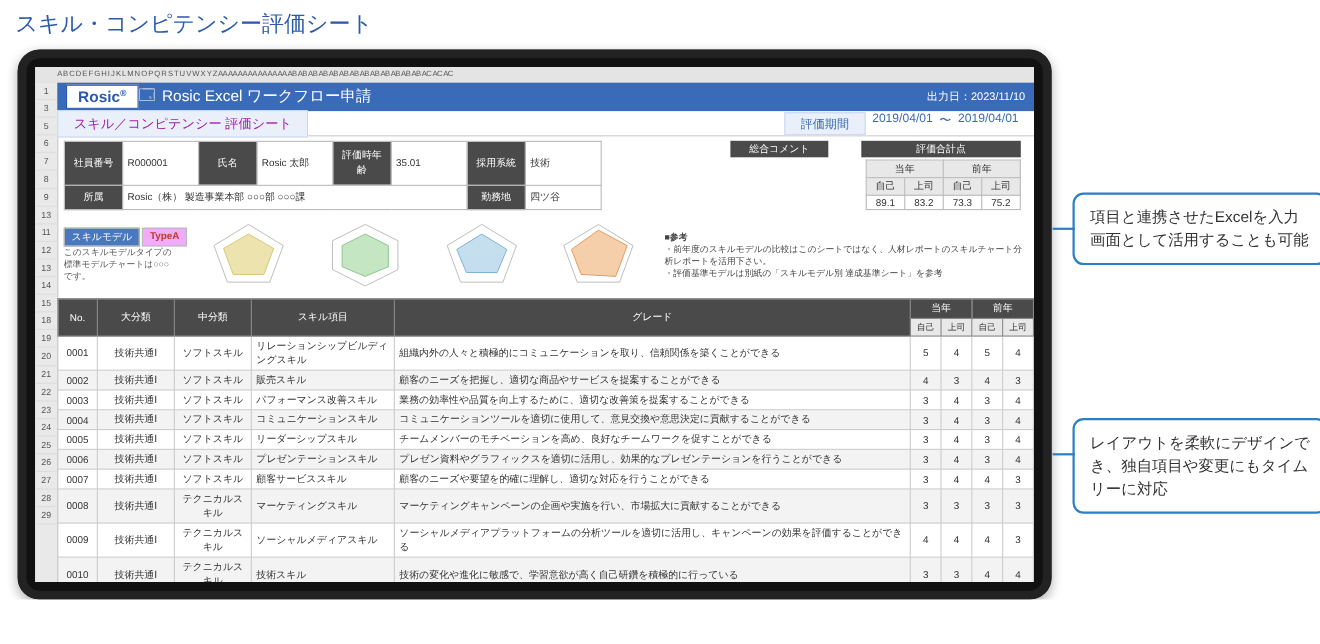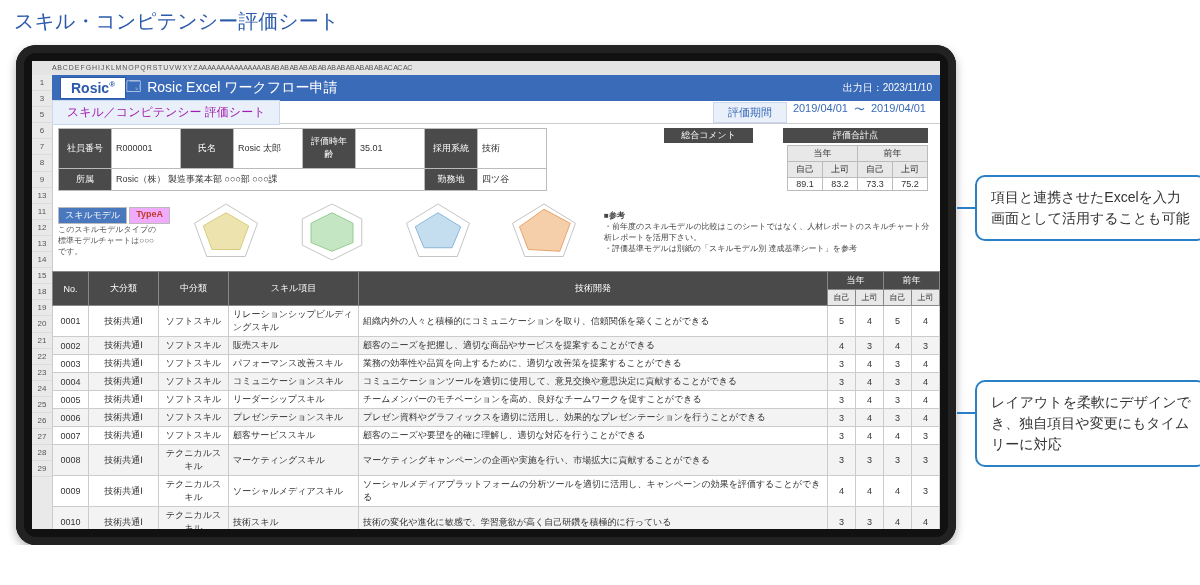--- a/index.html
+++ b/index.html
@@ -302,21 +302,21 @@
               <col style="width:28px">
               <col style="width:28px">
               <col style="width:28px">
           </colgroup>
           <thead>
             <tr>
               <th rowspan="2">No.</th>
               <th rowspan="2">大分類</th>
               <th rowspan="2">中分類</th>
               <th rowspan="2">スキル項目</th>
-              <th rowspan="2">技術開発</th>
+              <th rowspan="2">グレード</th>
               <th colspan="2">当年</th>
               <th colspan="2">前年</th>
             </tr>
             <tr class="score-sub">
               <th>自己</th>
               <th>上司</th>
               <th>自己</th>
               <th>上司</th>
             </tr>
           </thead>

